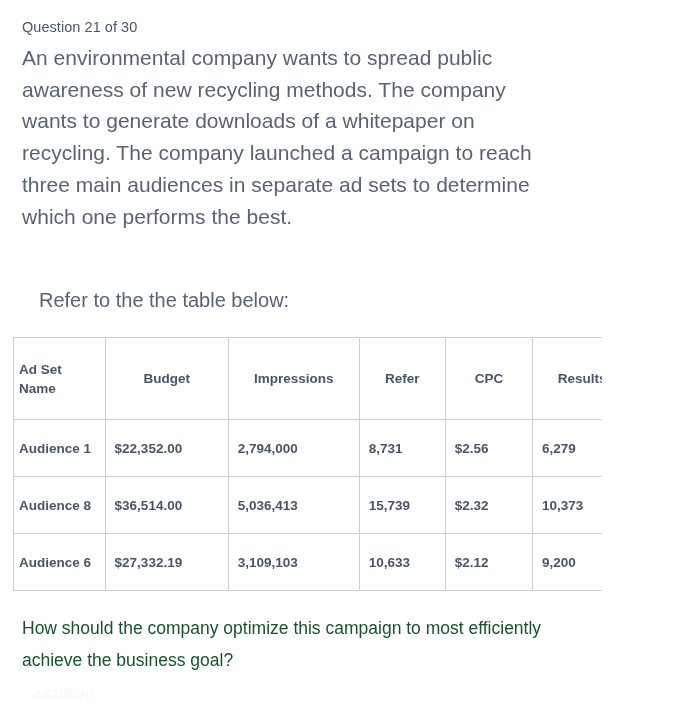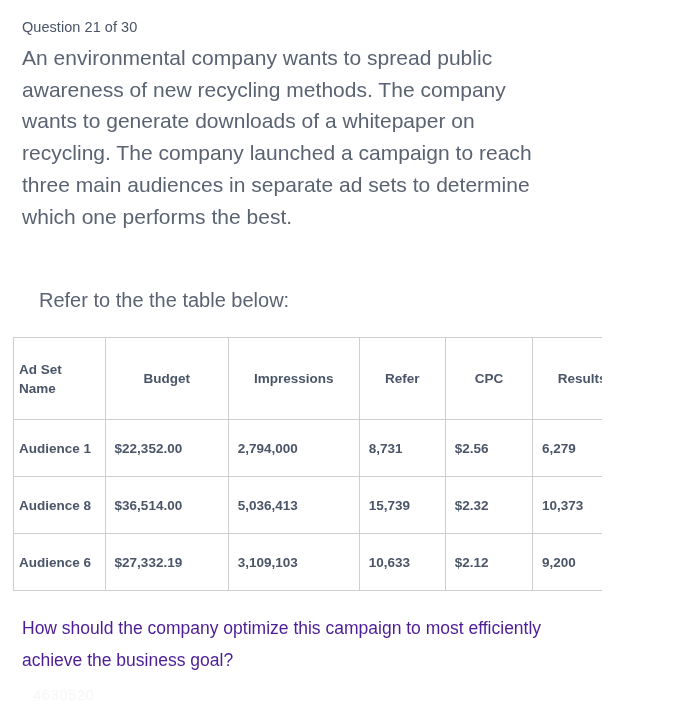--- a/index.html
+++ b/index.html
@@ -138,21 +138,21 @@
   col.c-cpr    { width: 85px;  }
 
   
   .closing-question {
     position: absolute;
     top: 613px;
     left: 22px;
     width: 530px;
     font-size: 17.5px;
     line-height: 31.7px;
-    color: #4c1d95;
+    color: #14532d;
     margin: 0;
   }
 
   
   .watermark {
     position: absolute;
     top: 685px;
     left: 33px;
     font-size: 15px;
     line-height: 20px;

